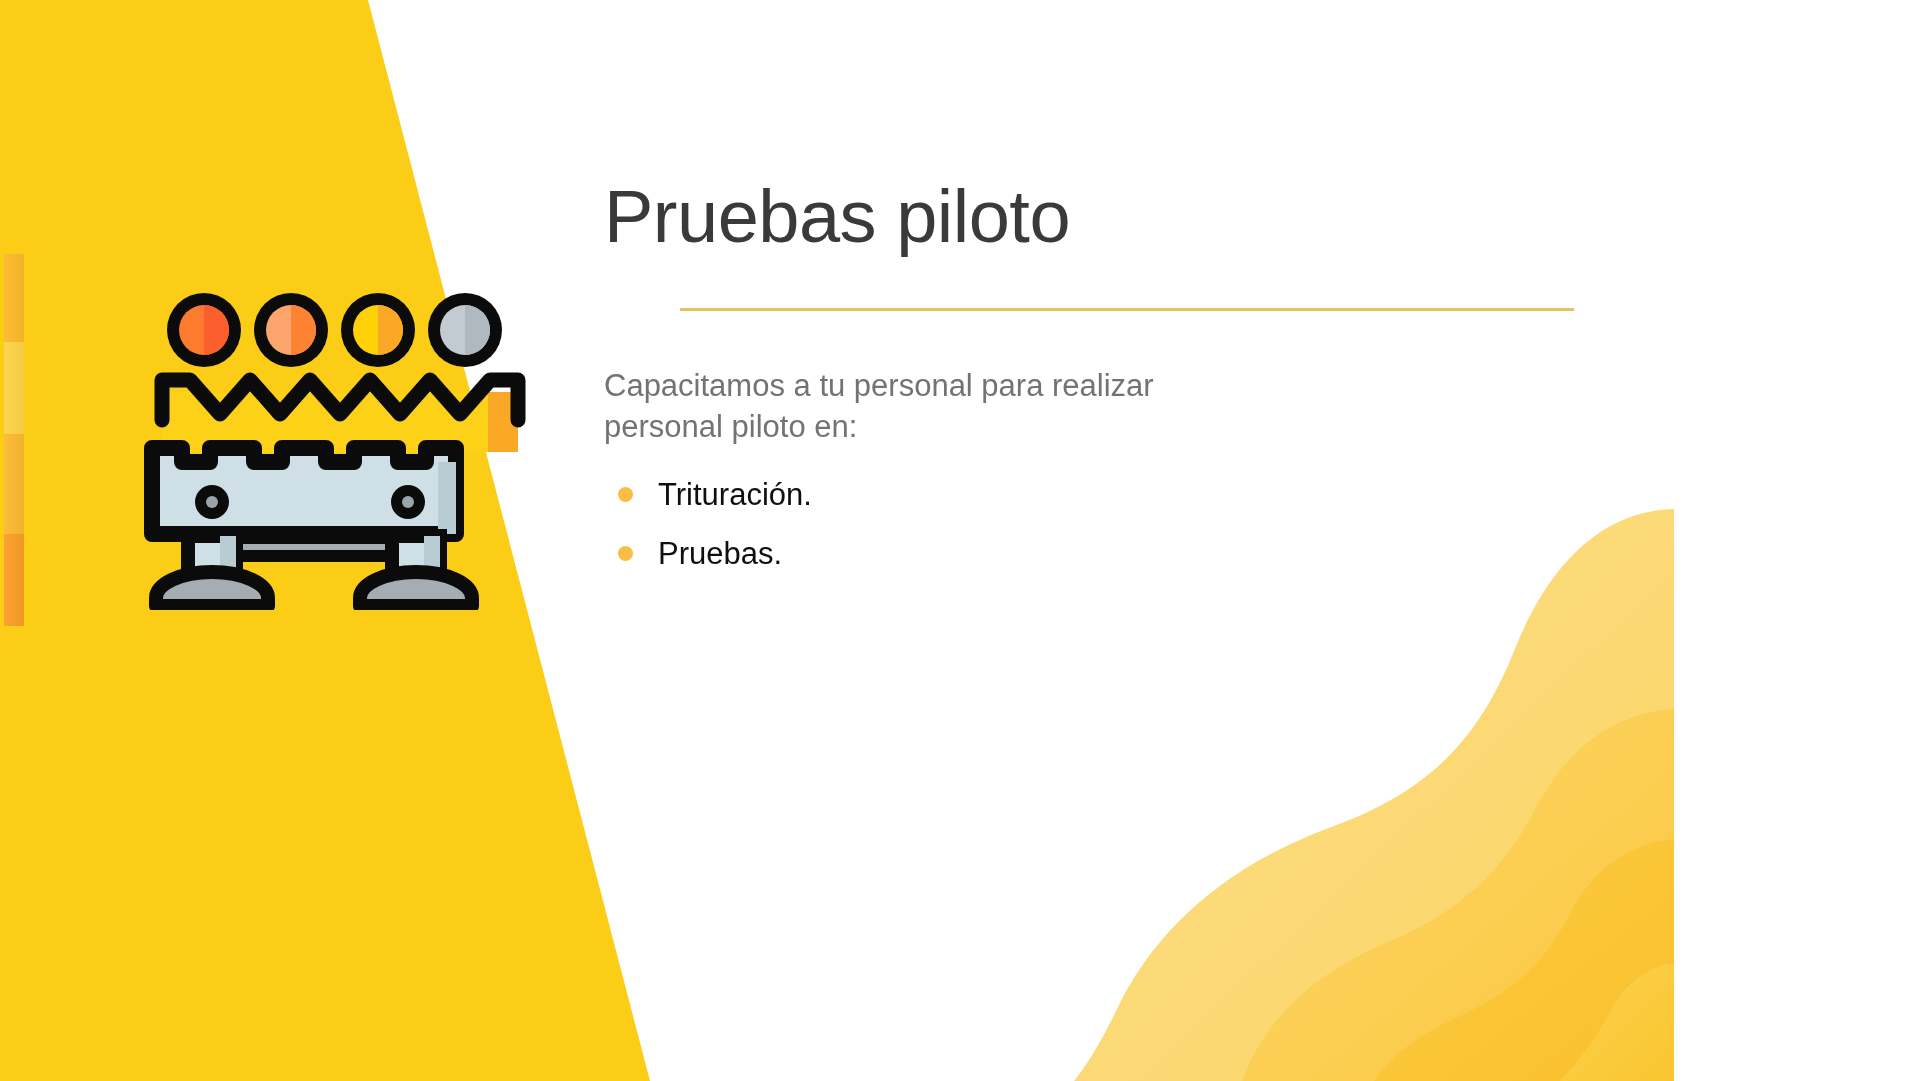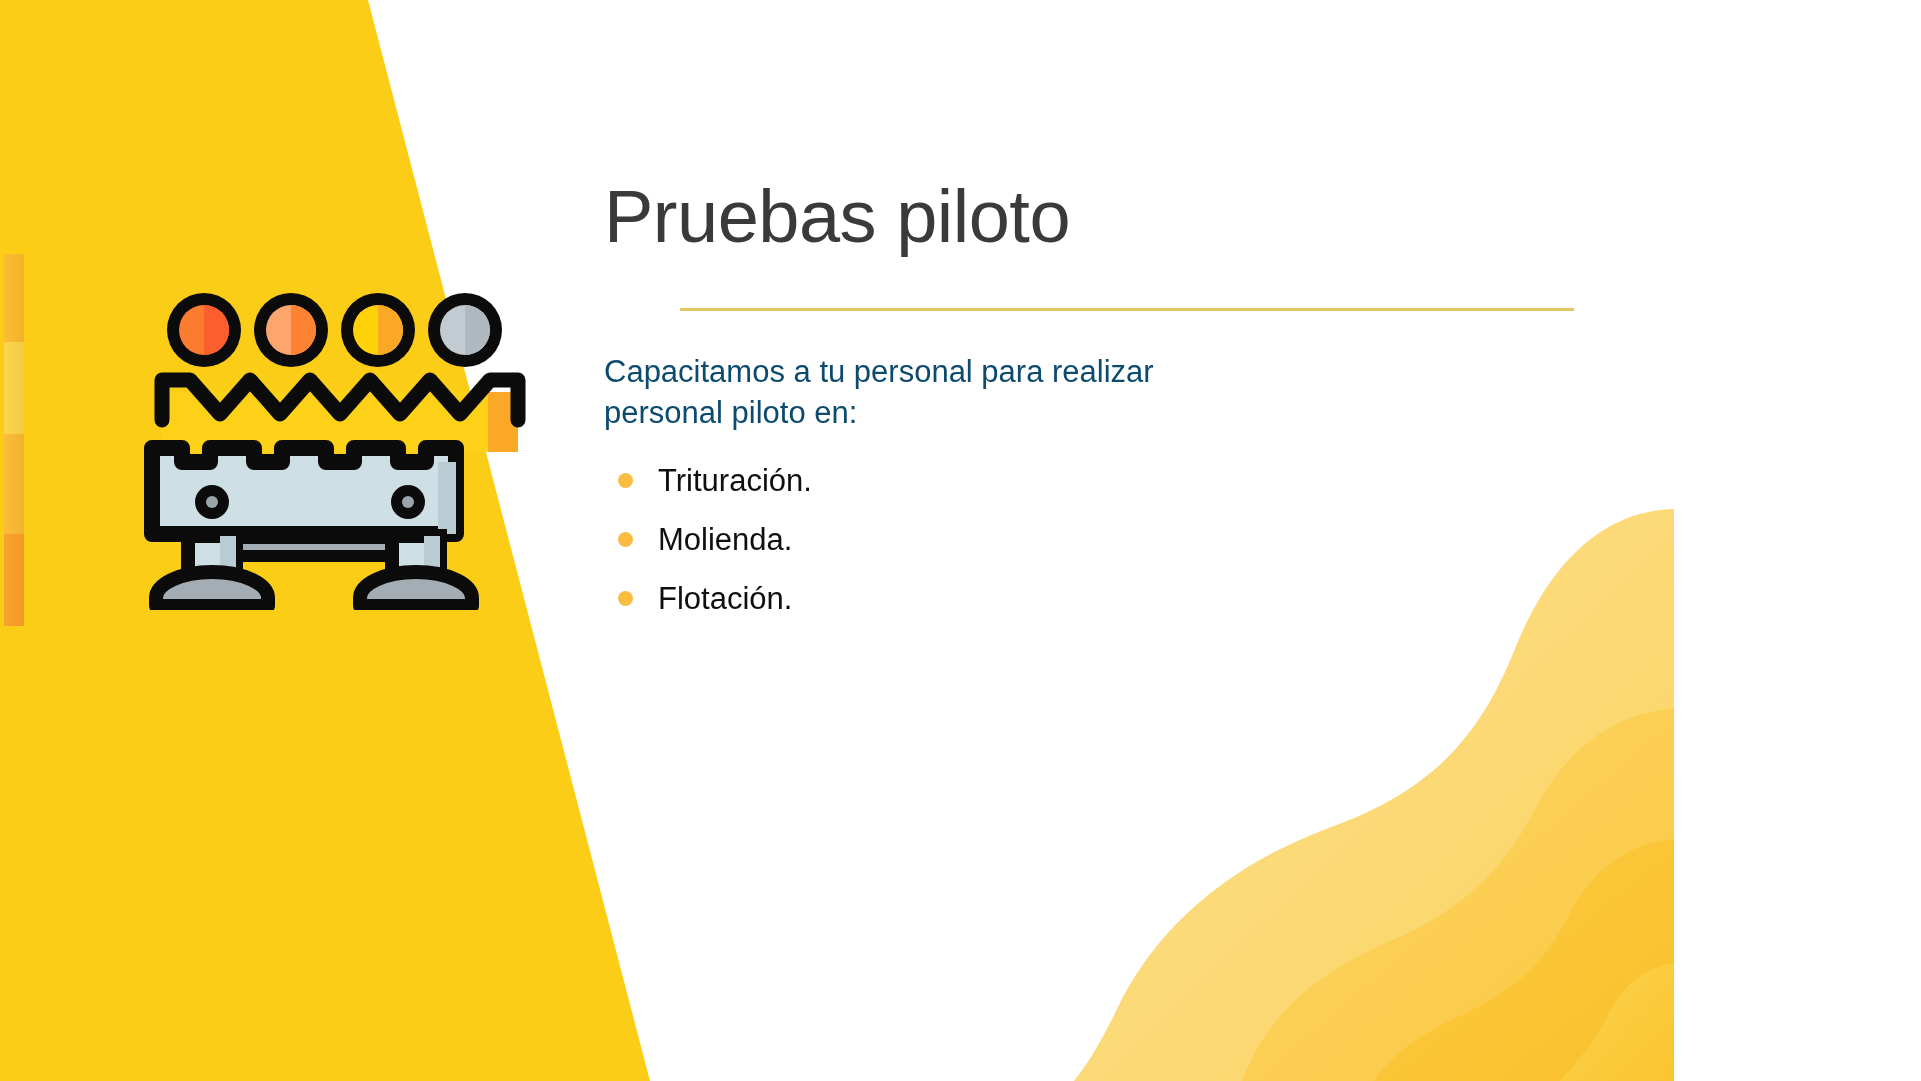--- a/index.html
+++ b/index.html
@@ -78,26 +78,26 @@
 
   #title-rule {
     margin-top: 52px;
     margin-left: 76px;
     width: 894px;
     height: 3px;
     background: #e2c563;
   }
 
   #intro-text {
-    margin-top: 40px;
+    margin-top: 54px;
     font-family: "Liberation Sans", sans-serif;
     font-size: 31px;
     font-weight: 400;
     line-height: 1.34;
-    color: #0c4a6e;
+    color: #737373;
     width: 560px;
   }
 
   #bullet-list {
     list-style: none;
     margin: 30px 0 0 0;
     padding: 0;
   }
   #bullet-list li {
     display: flex;
@@ -256,22 +256,18 @@
       <div>personal piloto en:</div>
     </div>
 
     <ul id="bullet-list">
       <li>
         <span class="bullet-dot"></span>
         <span class="bullet-label">Trituración.</span>
       </li>
       <li>
         <span class="bullet-dot"></span>
-        <span class="bullet-label">Molienda.</span>
-      </li>
-      <li>
-        <span class="bullet-dot"></span>
-        <span class="bullet-label">Flotación.</span>
+        <span class="bullet-label">Pruebas.</span>
       </li>
     </ul>
 
   </div>
 </div>
 
 </body></html>

